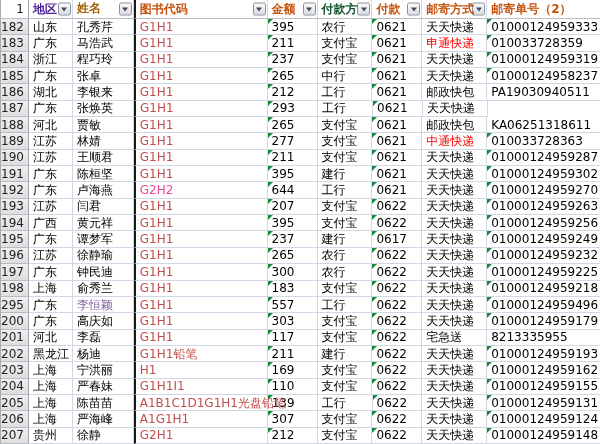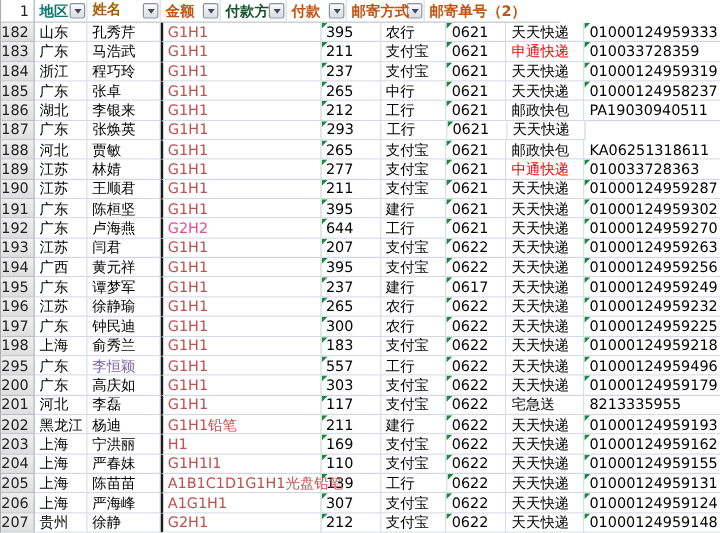--- a/index.html
+++ b/index.html
@@ -53,31 +53,37 @@
 </head>
 <body>
 
 <div class="sheet">
   <div class="row header-row">
     <div class="cell rowhead c-rowhead">
       <span class="txt">1</span>
     </div>
 
   <div class="cell c-region">
-        <span class="label txt" style="color: #0f766e;">地区</span>
+        <span class="label txt" style="color: #4c1d95;">地区</span>
         <div class="filter-btn">
           <span class="tri"></span>
         </div>
       </div>
       <div class="cell c-name">
         <span class="label txt" style="color: #a16207; font-family: Liberation Mono, monospace;">姓名</span>
         <div class="filter-btn">
           <span class="tri"></span>
         </div>
       </div>
+      <div class="cell c-code">
+        <span class="label txt" style="color: rgb(196, 83, 15);">图书代码</span>
+        <div class="filter-btn">
+          <span class="tri"></span>
+        </div>
+      </div>
       <div class="cell c-amount">
         <span class="label txt" style="color: rgb(196, 83, 15);">金额</span>
         <div class="filter-btn">
           <span class="tri"></span>
         </div>
       </div>
       <div class="cell c-payer">
         <span class="label txt" style="color: #14532d;">付款方</span>
         <div class="filter-btn">
           <span class="tri"></span>

